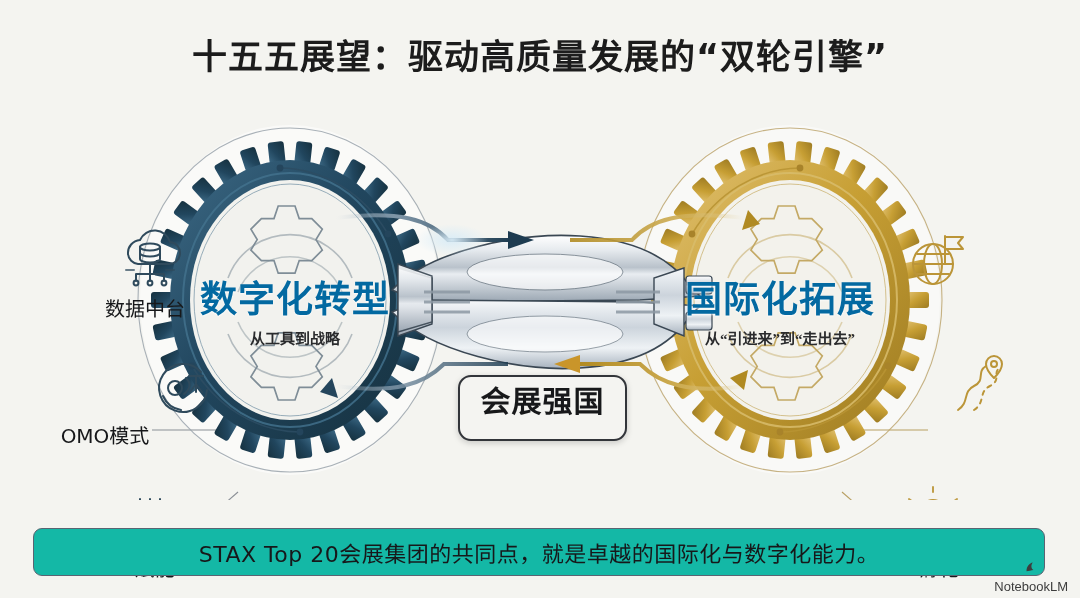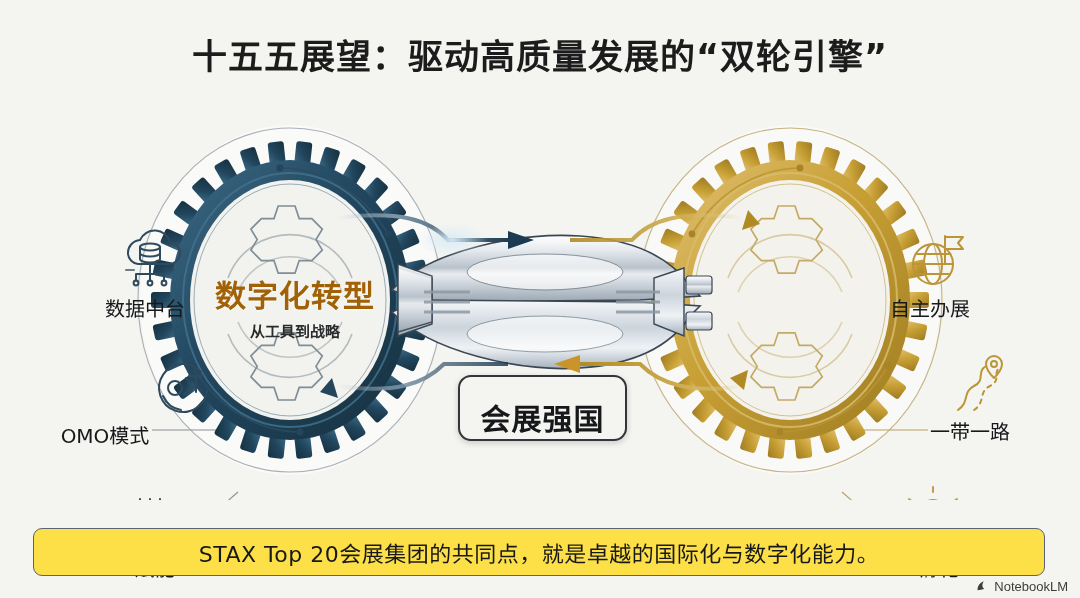--- a/index.html
+++ b/index.html
@@ -24,42 +24,42 @@
   
   .diagram{position:absolute;top:100px;left:0;width:1080px;height:400px;}
   .svg-layer{position:absolute;top:0;left:0;width:1080px;height:400px;}
 
   
   .hub{
     position:absolute;width:230px;text-align:center;
     pointer-events:none;
   }
   .hub-title{
-    font-size:31px;font-weight:bold;color:#a16207;
+    font-size:37px;font-weight:bold;color:#0369a1;
     letter-spacing:1px;line-height:1.1;
     font-family:Liberation Sans, sans-serif;
     text-shadow:0 1px 2px rgba(255,255,255,.85);
   }
   .hub-sub{
     margin-top:6px;
     font-size:15px;font-weight:bold;color:#2a2b2d;
     letter-spacing:0px;
     font-family:Liberation Serif, serif;
   }
   #hub-left{left:180px;top:180px;}
   #hub-right{left:665px;top:180px;}
 
   
   .center-badge{
     position:absolute;left:458px;top:275px;
     width:165px;height:62px;
     background:#f4f4f1;
     border:2px solid #32353a;
     border-radius:13px;
-    display:flex;align-items:flex-end;justify-content:center;
+    display:flex;align-items:flex-start;justify-content:center;
     box-shadow:0 2px 6px rgba(0,0,0,.18);
   }
   .center-badge span{
     font-size:30px;font-weight:bold;color:#17181a;letter-spacing:1px;
     font-family:"DejaVu Sans","Liberation Sans",sans-serif;
   }
 
   
   .feat{position:absolute;width:160px;text-align:center;}
   .feat .ico{height:62px;display:flex;align-items:center;justify-content:center;}
@@ -72,35 +72,36 @@
   #feat-1{left:25px;top:252px;}
   #feat-2{left:65px;top:385px;}
   #feat-3{left:850px;top:125px;}
   #feat-4{left:890px;top:248px;}
   #feat-5{left:850px;top:385px;}
 
   
   .caption{
     position:absolute;left:33px;top:528px;width:1012px;height:48px;
     border:1.6px solid #5a6472;border-radius:9px;
-    background:#fde047;
+    background:#14b8a6;
     display:flex;align-items:center;justify-content:center;
     box-sizing:border-box;
   }
   .caption span{
     font-size:22px;color:#17181a;letter-spacing:.5px;
     font-family:"DejaVu Sans","Liberation Sans",sans-serif;
   }
 
   
   .watermark{
     position:absolute;right:12px;bottom:4px;
     display:flex;align-items:center;gap:4px;
     color:#3d3d3d;font-size:13px;
     font-family:"Liberation Sans",sans-serif;
+    flex-direction:column;
   }
 </style>
 </head>
 <body>
 
 <div class="stage">
 
   <div class="title">十五五展望：驱动高质量发展的“双轮引擎”</div>
 
   <div class="diagram">
@@ -413,44 +414,40 @@
             <path d="M6 28 h-5"></path>
         </g>
       </g>
     </svg>
 
     <div class="hub" id="hub-left">
       <div class="hub-title">数字化转型</div>
       <div class="hub-sub">从工具到战略</div>
     </div>
 
+    <div class="hub" id="hub-right">
+      <div class="hub-title">国际化拓展</div>
+      <div class="hub-sub">从“引进来”到“走出去”</div>
+    </div>
 
     <div class="center-badge">
       <span>会展强国</span>
     </div>
 
     <div class="feat" id="feat-0">
       <div class="ico"></div>
       <div class="txt">数据中台</div>
     </div>
     <div class="feat" id="feat-1">
       <div class="ico"></div>
       <div class="txt">OMO模式</div>
     </div>
     <div class="feat" id="feat-2">
       <div class="ico"></div>
       <div class="txt">AI赋能</div>
-    </div>
-    <div class="feat" id="feat-3">
-      <div class="ico"></div>
-      <div class="txt">自主办展</div>
-    </div>
-    <div class="feat" id="feat-4">
-      <div class="ico"></div>
-      <div class="txt">一带一路</div>
     </div>
     <div class="feat" id="feat-5">
       <div class="ico"></div>
       <div class="txt">IP孵化</div>
     </div>
 
   </div>
 
   <div class="caption">
     <span>STAX Top 20会展集团的共同点，就是卓越的国际化与数字化能力。</span>

